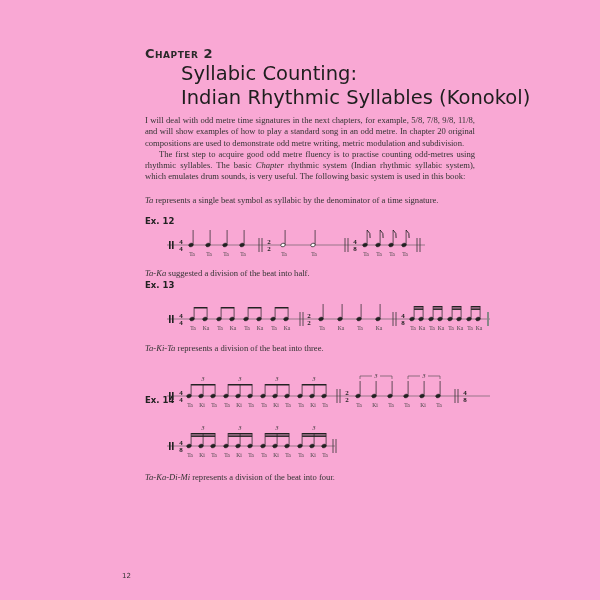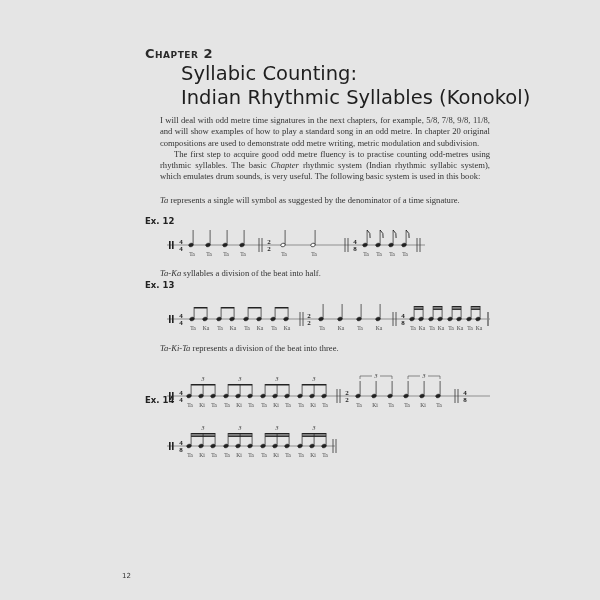--- a/index.html
+++ b/index.html
@@ -1,20 +1,20 @@
 <!DOCTYPE html>
 <html><head>
 <meta charset="utf-8">
 <style>
   html, body { margin: 0; padding: 0; background: #ffffff; }
   body { width: 600px; height: 600px; position: relative; overflow: hidden; font-family: "Liberation Serif", serif; color: #2a2a2a; }
-  .page { position: absolute; left: 0; top: 0; width: 600px; height: 600px; background: #e5e5e5; }
+  .page { position: absolute; left: 0; top: 0; width: 600px; height: 600px; background: #f9a8d4; }
   .chapter-label { position: absolute; left: 145px; top: 46px; font-family: "DejaVu Sans", sans-serif; font-size: 13px; font-weight: bold; letter-spacing: 0.5px; color: #2a2a2a; font-variant: small-caps; }
   .title { position: absolute; left: 145px; top: 62px; font-family: "DejaVu Sans", sans-serif; font-size: 19.5px; line-height: 24px; color: #1e1e1e; width: 360px; margin-left: 36px; }
-  .para { position: absolute; left: 145px; width: 330px; font-size: 8.6px; line-height: 11.3px; text-align: justify; color: #333; margin-left: 15px; }
+  .para { position: absolute; left: 145px; width: 330px; font-size: 8.6px; line-height: 11.3px; text-align: justify; color: #333; }
   .para .indent { text-indent: 14px; }
   .para p { margin: 0; }
   .ex-label { position: absolute; left: 145px; font-family: "DejaVu Sans", sans-serif; font-size: 8.5px; font-weight: bold; color: #222; }
   .staff { position: absolute; }
   .syl { font-family: "Liberation Serif", serif; font-size: 5.6px; fill: #444; }
   .tup { font-family: "Liberation Serif", serif; font-size: 6px; fill: #333; font-style: italic; }
   .ts { font-family: "Liberation Serif", serif; font-size: 7px; font-weight: bold; fill: #222; }
   .pagenum { position: absolute; left: 122px; top: 572px; font-family: "DejaVu Sans", sans-serif; font-size: 7px; color: #333; }
   em { font-style: italic; }
 </style>
@@ -28,21 +28,21 @@
     <div>Syllabic Counting:</div>
     <div>Indian Rhythmic Syllables (Konokol)</div>
   </div>
 
   <div class="para" style="top:115px;">
     <p>I will deal with odd metre time signatures in the next chapters, for example, 5/8, 7/8, 9/8, 11/8, and will show examples of how to play a standard song in an odd metre. In chapter 20 original compositions are used to demonstrate odd metre writing, metric modulation and subdivision.</p>
     <p class="indent"><span>The first step to acquire good odd metre fluency is to practise counting odd-metres using rhythmic syllables. The basic </span><em>Chapter</em><span> rhythmic system (Indian rhythmic syllabic system), which emulates drum sounds, is very useful. The following basic system is used in this book:</span></p>
   </div>
 
   <div class="para" style="top:195px;">
-    <p><em>Ta</em><span> represents a single will symbol as suggested by the denominator of a time signature.</span></p>
+    <p><em>Ta</em><span> represents a single beat symbol as syllabic by the denominator of a time signature.</span></p>
   </div>
   <div class="ex-label" style="top:216px;">Ex. 12</div>
   <svg class="staff" style="left:165px; top:226px;" width="260" height="36" id="staff12">
       <line x1="2" y1="19" x2="300" y2="19" stroke="#555" stroke-width="0.6"></line>
       <rect x="4" y="15" width="1.6" height="8" fill="#222"></rect>
       <rect x="7" y="15" width="1.6" height="8" fill="#222"></rect>
       <text x="16" y="18" class="ts" text-anchor="middle">4</text>
       <text x="16" y="25" class="ts" text-anchor="middle">4</text>
       <ellipse cx="26" cy="19" rx="2.3" ry="1.7" transform="rotate(-20 26 19)" fill="#222" stroke="#222" stroke-width="0.7"></ellipse>
       <line x1="28.1" y1="18.5" x2="28.1" y2="4" stroke="#222" stroke-width="0.7"></line>
@@ -84,21 +84,21 @@
       <text x="227" y="30" class="syl" text-anchor="middle">Ta</text>
       <ellipse cx="239" cy="19" rx="2.3" ry="1.7" transform="rotate(-20 239 19)" fill="#222" stroke="#222" stroke-width="0.7"></ellipse>
       <line x1="241.1" y1="18.5" x2="241.1" y2="4" stroke="#222" stroke-width="0.7"></line>
       <path d="M241.1 4 q 4 3 3 8" fill="none" stroke="#222" stroke-width="0.9"></path>
       <text x="240" y="30" class="syl" text-anchor="middle">Ta</text>
       <line x1="252" y1="12" x2="252" y2="26" stroke="#333" stroke-width="0.8"></line>
       <line x1="255" y1="12" x2="255" y2="26" stroke="#333" stroke-width="0.8"></line>
     </svg>
 
   <div class="para" style="top:268px;">
-    <p><em>Ta-Ka</em><span> syllables a division of the beat into half.</span></p>
+    <p><em>Ta-Ka</em><span> suggested a division of the beat into half.</span></p>
   </div>
   <div class="ex-label" style="top:280px;">Ex. 13</div>
   <svg class="staff" style="left:165px; top:300px;" width="330" height="36" id="staff13">
       <line x1="2" y1="19" x2="325" y2="19" stroke="#555" stroke-width="0.6"></line>
       <rect x="4" y="15" width="1.6" height="8" fill="#222"></rect>
       <rect x="7" y="15" width="1.6" height="8" fill="#222"></rect>
       <text x="16" y="18" class="ts" text-anchor="middle">4</text>
       <text x="16" y="25" class="ts" text-anchor="middle">4</text>
       <ellipse cx="27" cy="19" rx="2.3" ry="1.7" transform="rotate(-20 27 19)" fill="#222" stroke="#222" stroke-width="0.7"></ellipse>
       <line x1="29.1" y1="18.5" x2="29.1" y2="7" stroke="#222" stroke-width="0.7"></line>
@@ -319,15 +319,18 @@
       <ellipse cx="159" cy="24" rx="2.3" ry="1.7" transform="rotate(-20 159 24)" fill="#222" stroke="#222" stroke-width="0.7"></ellipse>
       <line x1="161.1" y1="23.5" x2="161.1" y2="11" stroke="#222" stroke-width="0.7"></line>
       <text x="160" y="35" class="syl" text-anchor="middle">Ta</text>
       <rect x="137.1" y="11" width="24" height="1.5" fill="#222"></rect>
       <rect x="137.1" y="13.4" width="24" height="1.5" fill="#222"></rect>
       <text x="149" y="8" class="tup" text-anchor="middle">3</text>
       <line x1="168" y1="17" x2="168" y2="31" stroke="#333" stroke-width="0.8"></line>
       <line x1="171" y1="17" x2="171" y2="31" stroke="#333" stroke-width="0.8"></line>
     </svg>
 
+  <div class="para" style="top:472px;">
+    <p><em>Ta-Ka-Di-Mi</em><span> represents a division of the beat into four.</span></p>
+  </div>
 
   <div class="pagenum">12</div>
 </div>
 
 </body></html>

